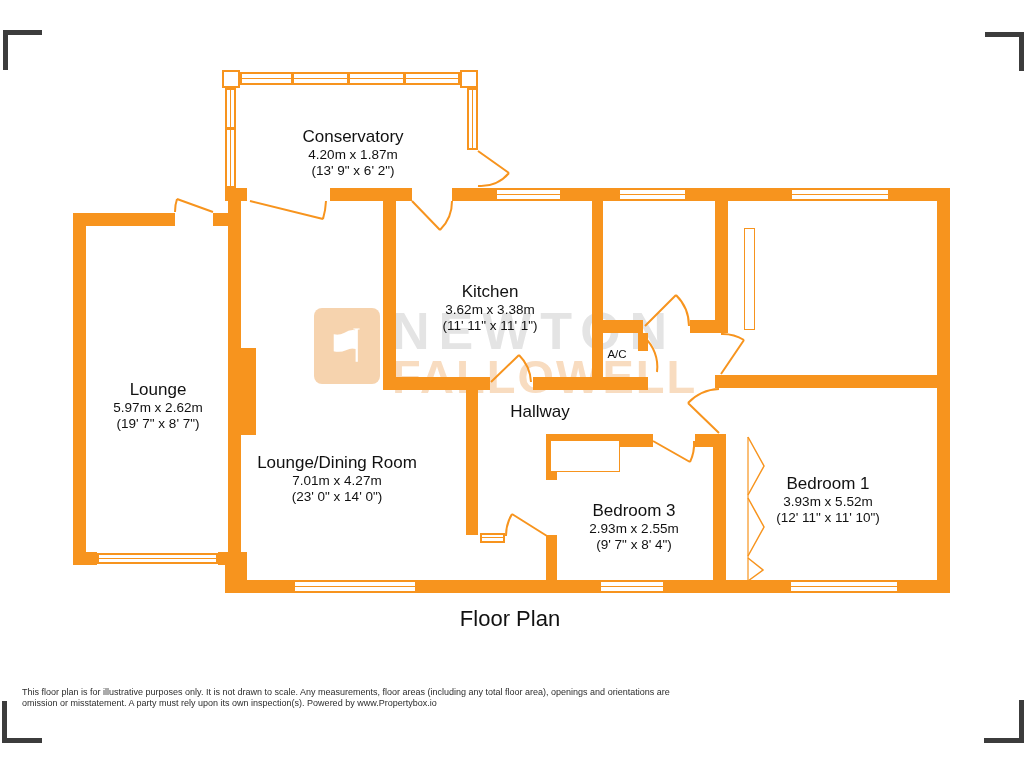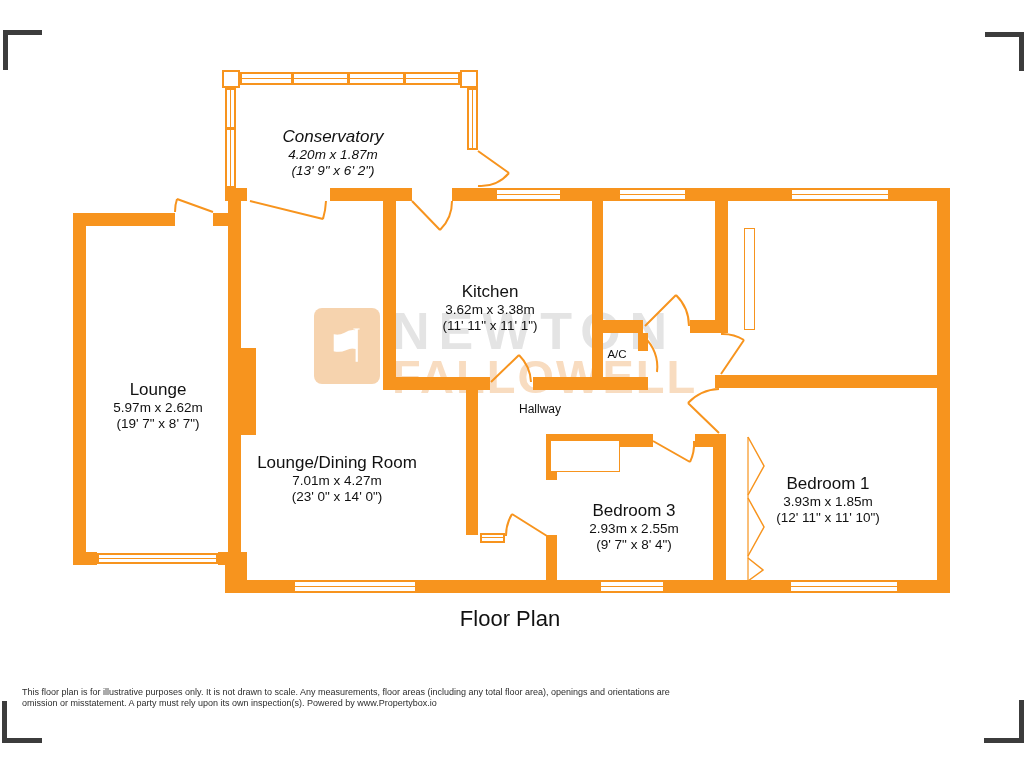--- a/index.html
+++ b/index.html
@@ -20,21 +20,21 @@
   .winh::after{content:"";position:absolute;left:0;right:0;top:50%;height:1px;margin-top:-1px;background:#F7941E;}
   .winv::after{content:"";position:absolute;top:0;bottom:0;left:50%;width:1px;margin-left:-1px;background:#F7941E;}
   .mull{position:absolute;background:#F7941E;}
   .ward{position:absolute;background:#fff;border:1.5px solid #F7941E;box-sizing:border-box;}
   #doors{position:absolute;left:0;top:0;z-index:3;pointer-events:none;}
   
   .room-label{position:absolute;transform:translateX(-50%);text-align:center;color:#111;
               z-index:5;white-space:nowrap;}
   .rname{font-size:17px;line-height:21px;}
   .rdim{font-size:13.5px;line-height:15.5px;}
-  .one-line{font-size:12px;text-align:center;}
+  .one-line{font-size:17px;text-align:center;}
   .tiny{font-size:11.5px;}
   #title{position:absolute;left:510px;top:606px;transform:translateX(-50%);
          font-size:22px;color:#111;z-index:5;white-space:nowrap;}
   #disclaimer{position:absolute;left:22px;top:687px;width:720px;z-index:5;
               font-size:9px;line-height:11px;color:#2d2d2d;}
   
   .corner{position:absolute;z-index:6;}
   #c-tl{left:3px;top:30px;width:34px;height:35px;border-left:5px solid #3C3C3C;border-top:5px solid #3C3C3C;}
   #c-tr{left:985px;top:32px;width:34px;height:34px;border-right:5px solid #3C3C3C;border-top:5px solid #3C3C3C;}
   #c-bl{left:2px;top:701px;width:35px;height:37px;border-left:5px solid #3C3C3C;border-bottom:5px solid #3C3C3C;}
@@ -125,21 +125,21 @@
       <path d="M 719,433 L 688,403 M 719,389 A 45,45 0 0 0 688,403"></path>
       <path d="M 653,441 L 690,462 M 694,441 A 42,42 0 0 1 690,462"></path>
       <path d="M 547,536 L 512,514 M 506,536 A 42,42 0 0 1 512,514"></path>
     </g>
     <g stroke="#F7941E" fill="none">
       <path stroke-width="1.2" d="M 748,437 L 748,581"></path>
       <path stroke-width="1.5" d="M 748,437 L 764,466 L 748,495 M 748,498 L 764,527 L 748,556 M 748,558 L 763,570 L 748,581"></path>
     </g>
   </svg>
 
-  <div class="room-label" style="left:333px;top:126px;font-style:italic;">
+  <div class="room-label" style="left:353px;top:126px;">
     <div class="rname">Conservatory</div>
     <div class="rdim">4.20m x 1.87m</div>
     <div class="rdim">(13' 9" x 6' 2")</div>
   </div>
   <div class="room-label" style="left:490px;top:281px;">
     <div class="rname">Kitchen</div>
     <div class="rdim">3.62m x 3.38m</div>
     <div class="rdim">(11' 11" x 11' 1")</div>
   </div>
   <div class="room-label" style="left:158px;top:379px;">
@@ -152,21 +152,21 @@
     <div class="rdim">7.01m x 4.27m</div>
     <div class="rdim">(23' 0" x 14' 0")</div>
   </div>
   <div class="room-label" style="left:634px;top:500px;">
     <div class="rname">Bedroom 3</div>
     <div class="rdim">2.93m x 2.55m</div>
     <div class="rdim">(9' 7" x 8' 4")</div>
   </div>
   <div class="room-label" style="left:828px;top:473px;text-align:center;">
     <div class="rname">Bedroom 1</div>
-    <div class="rdim">3.93m x 1.85m</div>
+    <div class="rdim">3.93m x 5.52m</div>
     <div class="rdim">(12' 11" x 11' 10")</div>
   </div>
   <div class="room-label one-line" style="left:540px;top:402px;">Hallway</div>
   <div class="room-label tiny" style="left:617px;top:348px;">A/C</div>
 
   <div id="title">Floor Plan</div>
   <div id="disclaimer">
     <div>This floor plan is for illustrative purposes only. It is not drawn to scale. Any measurements, floor areas (including any total floor area), openings and orientations are</div>
     <div>omission or misstatement. A party must rely upon its own inspection(s). Powered by www.Propertybox.io</div>
   </div>

